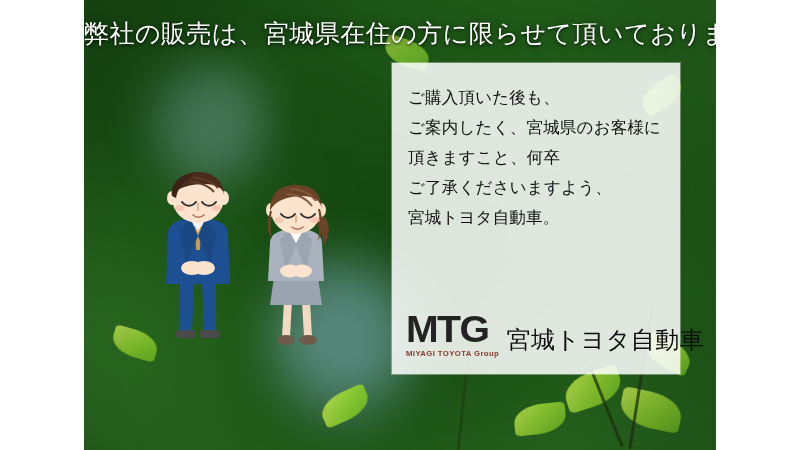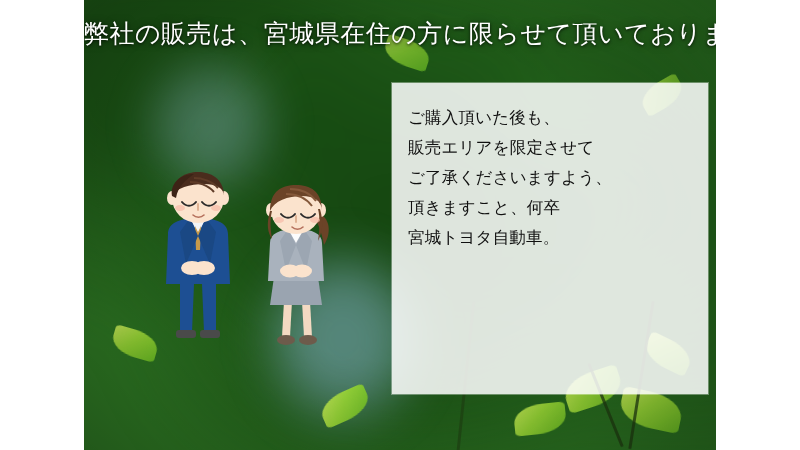--- a/index.html
+++ b/index.html
@@ -128,26 +128,25 @@
     letter-spacing: .5px;
     white-space: nowrap;
     text-shadow: 0 1px 3px rgba(0,0,0,.75), 0 0 8px rgba(0,0,0,.45);
   }
 
   
   #panel {
     position: absolute;
     left: 392px;
     top: 63px;
-    width: 316px;
+    width: 288px;
     height: 311px;
     z-index: 30;
     background: rgba(255,255,255,.86);
     box-shadow: 0 0 0 1px rgba(255,255,255,.35);
-    margin-top: 20px;
   }
   #panel-text {
     position: absolute;
     left: 16px;
     top: 19px;
     right: 8px;
   }
   .pline {
     color: #101010;
     font-size: 16.5px;
@@ -310,23 +309,30 @@
       <path d="M48 31 L48 37" stroke="#e0b394" stroke-width="2" stroke-linecap="round"></path>
       <path d="M44 42 C47 45 52 45 55 42" stroke="#b5705c" stroke-width="1.6" fill="none" stroke-linecap="round"></path>
     </svg>
   </div>
 
   <div id="headline">弊社の販売は、宮城県在住の方に限らせて頂いております。</div>
 
   <div id="panel">
     <div id="panel-text">
       <div class="pline">ご購入頂いた後も、</div>
-      <div class="pline">販売エリアを限定させて</div>
+      <div class="pline">ご案内したく、宮城県のお客様に</div>
+      <div class="pline">頂きますこと、何卒</div>
       <div class="pline">ご了承くださいますよう、</div>
-      <div class="pline">頂きますこと、何卒</div>
       <div class="pline">宮城トヨタ自動車。</div>
     </div>
 
+    <div id="logo">
+      <div id="logo-mark">
+        <div id="logo-mtg">MTG</div>
+        <div id="logo-sub">MIYAGI TOYOTA Group</div>
+      </div>
+      <div id="logo-jp">宮城トヨタ自動車</div>
+    </div>
   </div>
 
   <div class="letterbox left"></div>
   <div class="letterbox right"></div>
 </div>
 
 </body></html>

